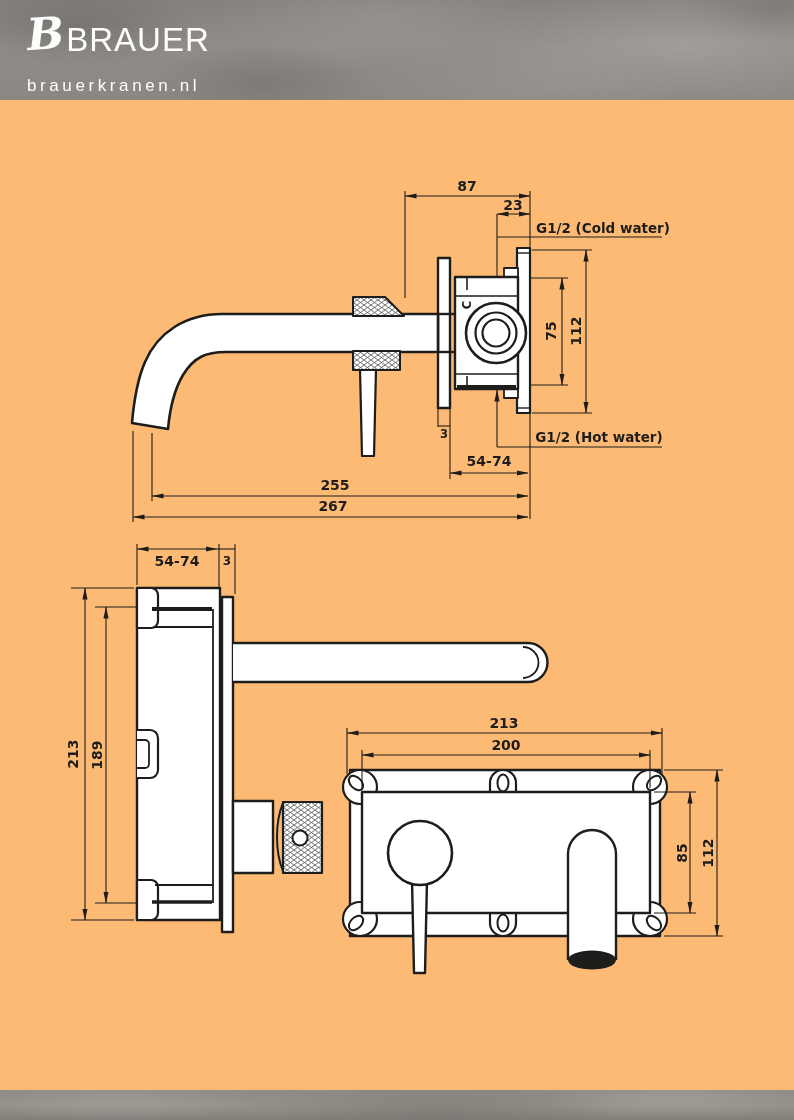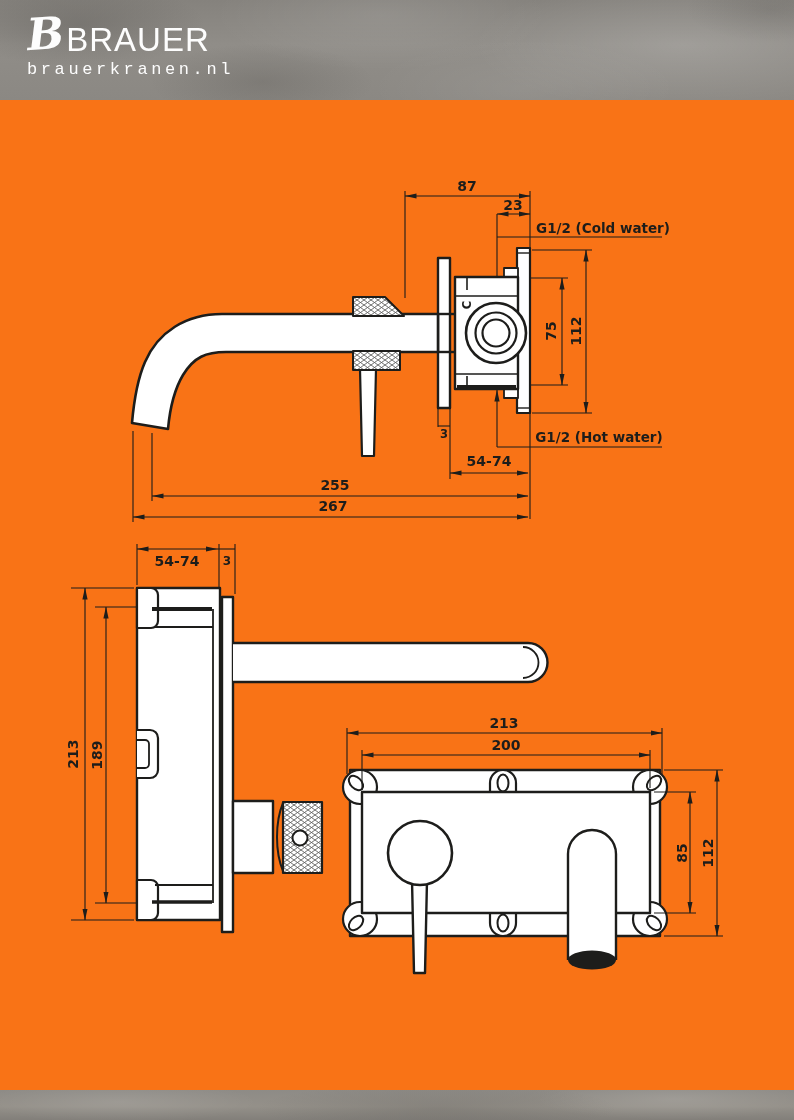--- a/index.html
+++ b/index.html
@@ -22,24 +22,24 @@
       radial-gradient(ellipse 260px 35px at 55% 60%, rgba(52,50,47,.14), transparent 70%),
       radial-gradient(ellipse 200px 30px at 85% 30%, rgba(255,255,255,.12), transparent 70%),
       linear-gradient(180deg,#8e8b86,#949089 55%,#827f7a);}
   
   .logo{position:absolute;left:27px;top:12px;color:#fdfdfd;}
   .logo-row{display:flex;align-items:flex-end;line-height:1;}
   .logo-b{font-family:"DejaVu Serif",serif;font-style:italic;font-weight:bold;
           font-size:44px;transform:rotate(-4deg);margin-right:2px;}
   .logo-name{font-family:"Liberation Sans",sans-serif;font-weight:normal;
              font-size:33px;letter-spacing:1px;}
-  .logo-domain{font-family:Liberation Mono, monospace;font-weight:400;
-               font-size:17px;letter-spacing:3.6px;margin-top:4px;white-space:nowrap;}
+  .logo-domain{font-family:Liberation Sans, sans-serif;font-weight:400;
+               font-size:17px;letter-spacing:3.6px;margin-top:20px;white-space:nowrap;}
   
-  .canvas{position:absolute;left:0;top:100px;width:794px;height:990px;background:#f97316;}
+  .canvas{position:absolute;left:0;top:100px;width:794px;height:990px;background:#fdba74;}
   svg{display:block;}
   svg .t14{font:bold 14px "DejaVu Sans",sans-serif;fill:#1d1d1b;}
   svg .t13{font:bold 13.5px "DejaVu Sans",sans-serif;fill:#1d1d1b;}
   svg .t12{font:bold 12px "DejaVu Sans",sans-serif;fill:#1d1d1b;}
   svg .t11{font:bold 11.5px "DejaVu Sans",sans-serif;fill:#1d1d1b;}
   svg text{text-anchor:middle;}
   svg .thin line{stroke:#1d1d1b;stroke-width:1.1;}
   svg .dim{marker-start:url(#arr);marker-end:url(#arr);}
   svg .dimE{marker-end:url(#arr);}
 </style>

